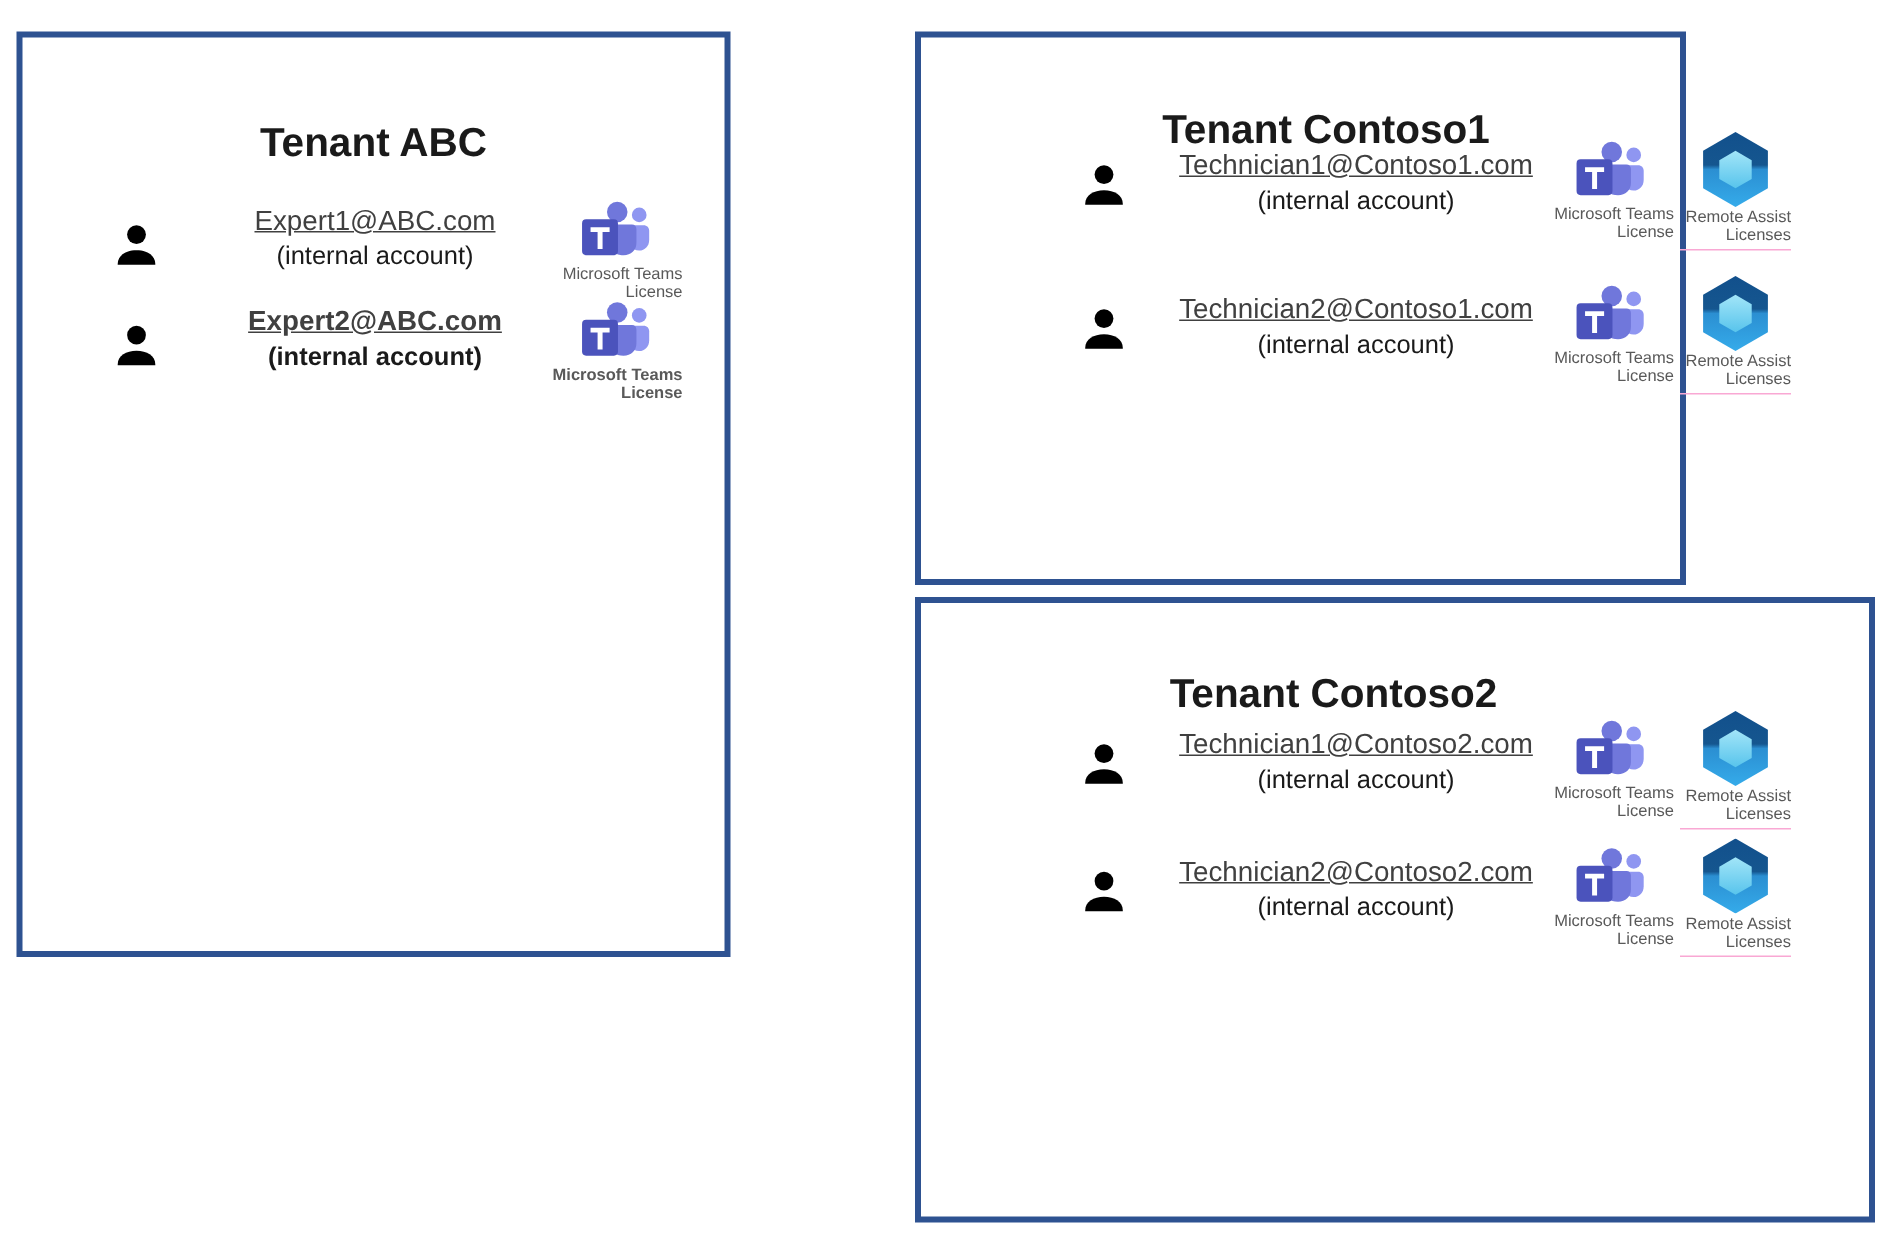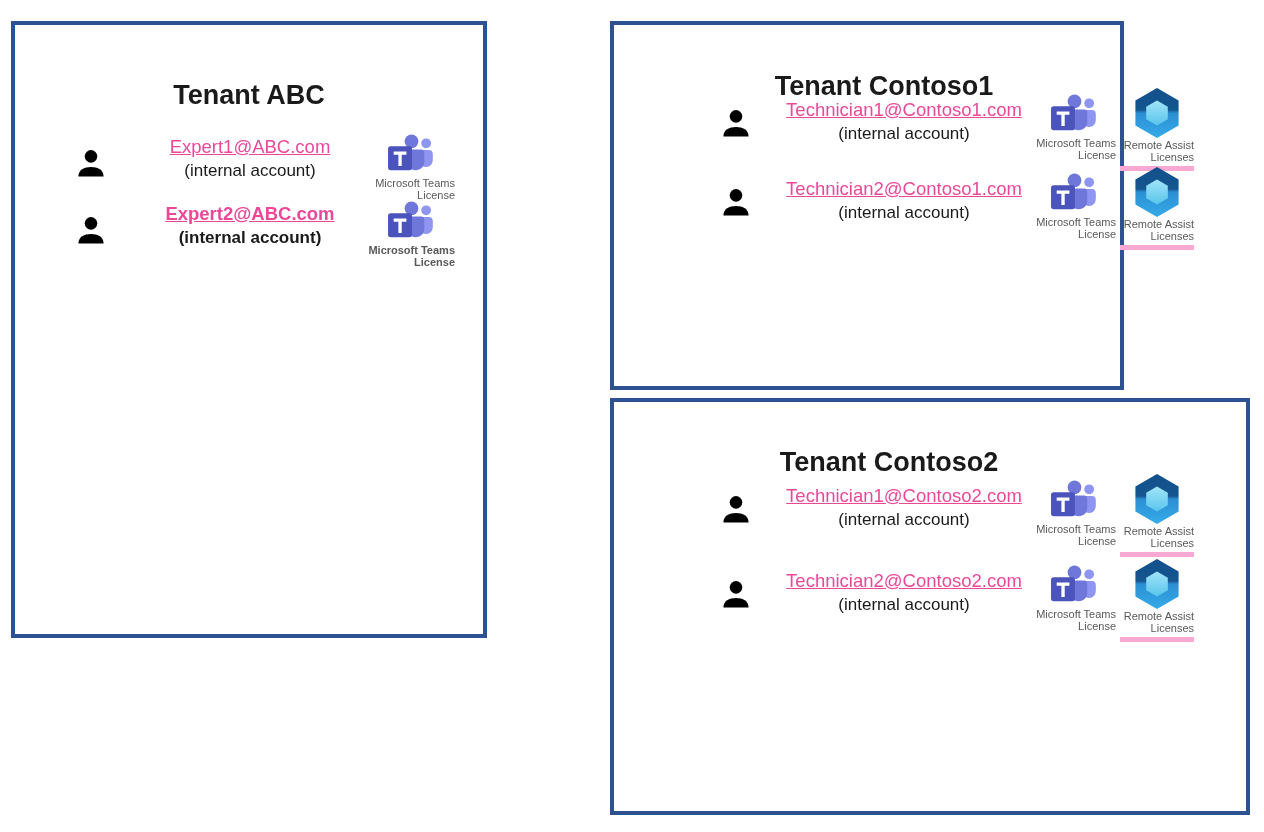--- a/index.html
+++ b/index.html
@@ -26,54 +26,54 @@
   #box-abc .tenant-title { top: 33px; left: 0; right: 0; }
   #box-c1  .tenant-title { top: 24px; left: 0; width: 540px; }
   #box-c2  .tenant-title { top: 23px; left: 0; width: 550px; }
 
   .row { position: absolute; left: 0; width: 100%; height: 86px; }
   
   #box-abc .row.r1 { top: 108px; }
   #box-abc .row.r2 { top: 175px; font-weight: bold; }
   
   #box-c1 .row.r1 { top: 63px; }
-  #box-c1 .row.r2 { top: 142px; }
+  #box-c1 .row.r2 { top: 159px; }
   
   #box-c2 .row.r1 { top: 72px; padding-left: 40px; }
   #box-c2 .row.r2 { top: 157px; }
 
   .person-icon { position: absolute; width: 32px; height: 35px; }
   #box-abc .person-icon { left: 60px; top: 14px; }
   .box-c .person-icon   { left: 106px; top: 19px; }
 
   .account { position: absolute; text-align: center; }
   #box-abc .account { left: 95px;  width: 280px; top: 3px; }
   .box-c   .account { left: 140px; width: 300px; top: 11px; }
 
   .email {
-    font-size: 18.5px; line-height: 1.2; color: #ec4899;
+    font-size: 18.5px; line-height: 1.2; color: #404040;
     text-decoration: underline; cursor: pointer; white-space: nowrap;
   }
   .note { font-size: 17px; line-height: 1.15; color: #1a1a1a; margin-top: 3px; }
 
   .license { position: absolute; top: 0; }
   #box-abc .teams-block { left: 352px; width: 88px; top: 0; }
   .box-c   .teams-block { left: 418px; width: 84px; top: 5px; }
   .box-c   .ra-block    { left: 503px; width: 80px; top: 0; }
 
   .teams-svg { display: block; width: 50px; height: 43px; margin: 0 auto; }
   .ra-svg    { display: block; width: 54px; height: 50px; margin: 0 auto; }
 
   .caption {
     font-size: 11px; line-height: 1.06; color: #595959;
     text-align: right; margin-top: 2px;
   }
   .ra-block .caption {
     width: 74px; margin: 2px auto 0;
-    border-bottom: 5px solid #f9a8d4; padding-bottom: 3px;
+    border-bottom: 1px solid #f9a8d4; padding-bottom: 3px;
   }
 </style>
 </head>
 <body>
 
 <svg class="defs-holder" aria-hidden="true">
   <defs>
     <linearGradient id="raOuter" x1="0" y1="0" x2="0" y2="1">
       <stop offset="0" stop-color="#12508c"></stop>
       <stop offset="0.44" stop-color="#15568f"></stop>

